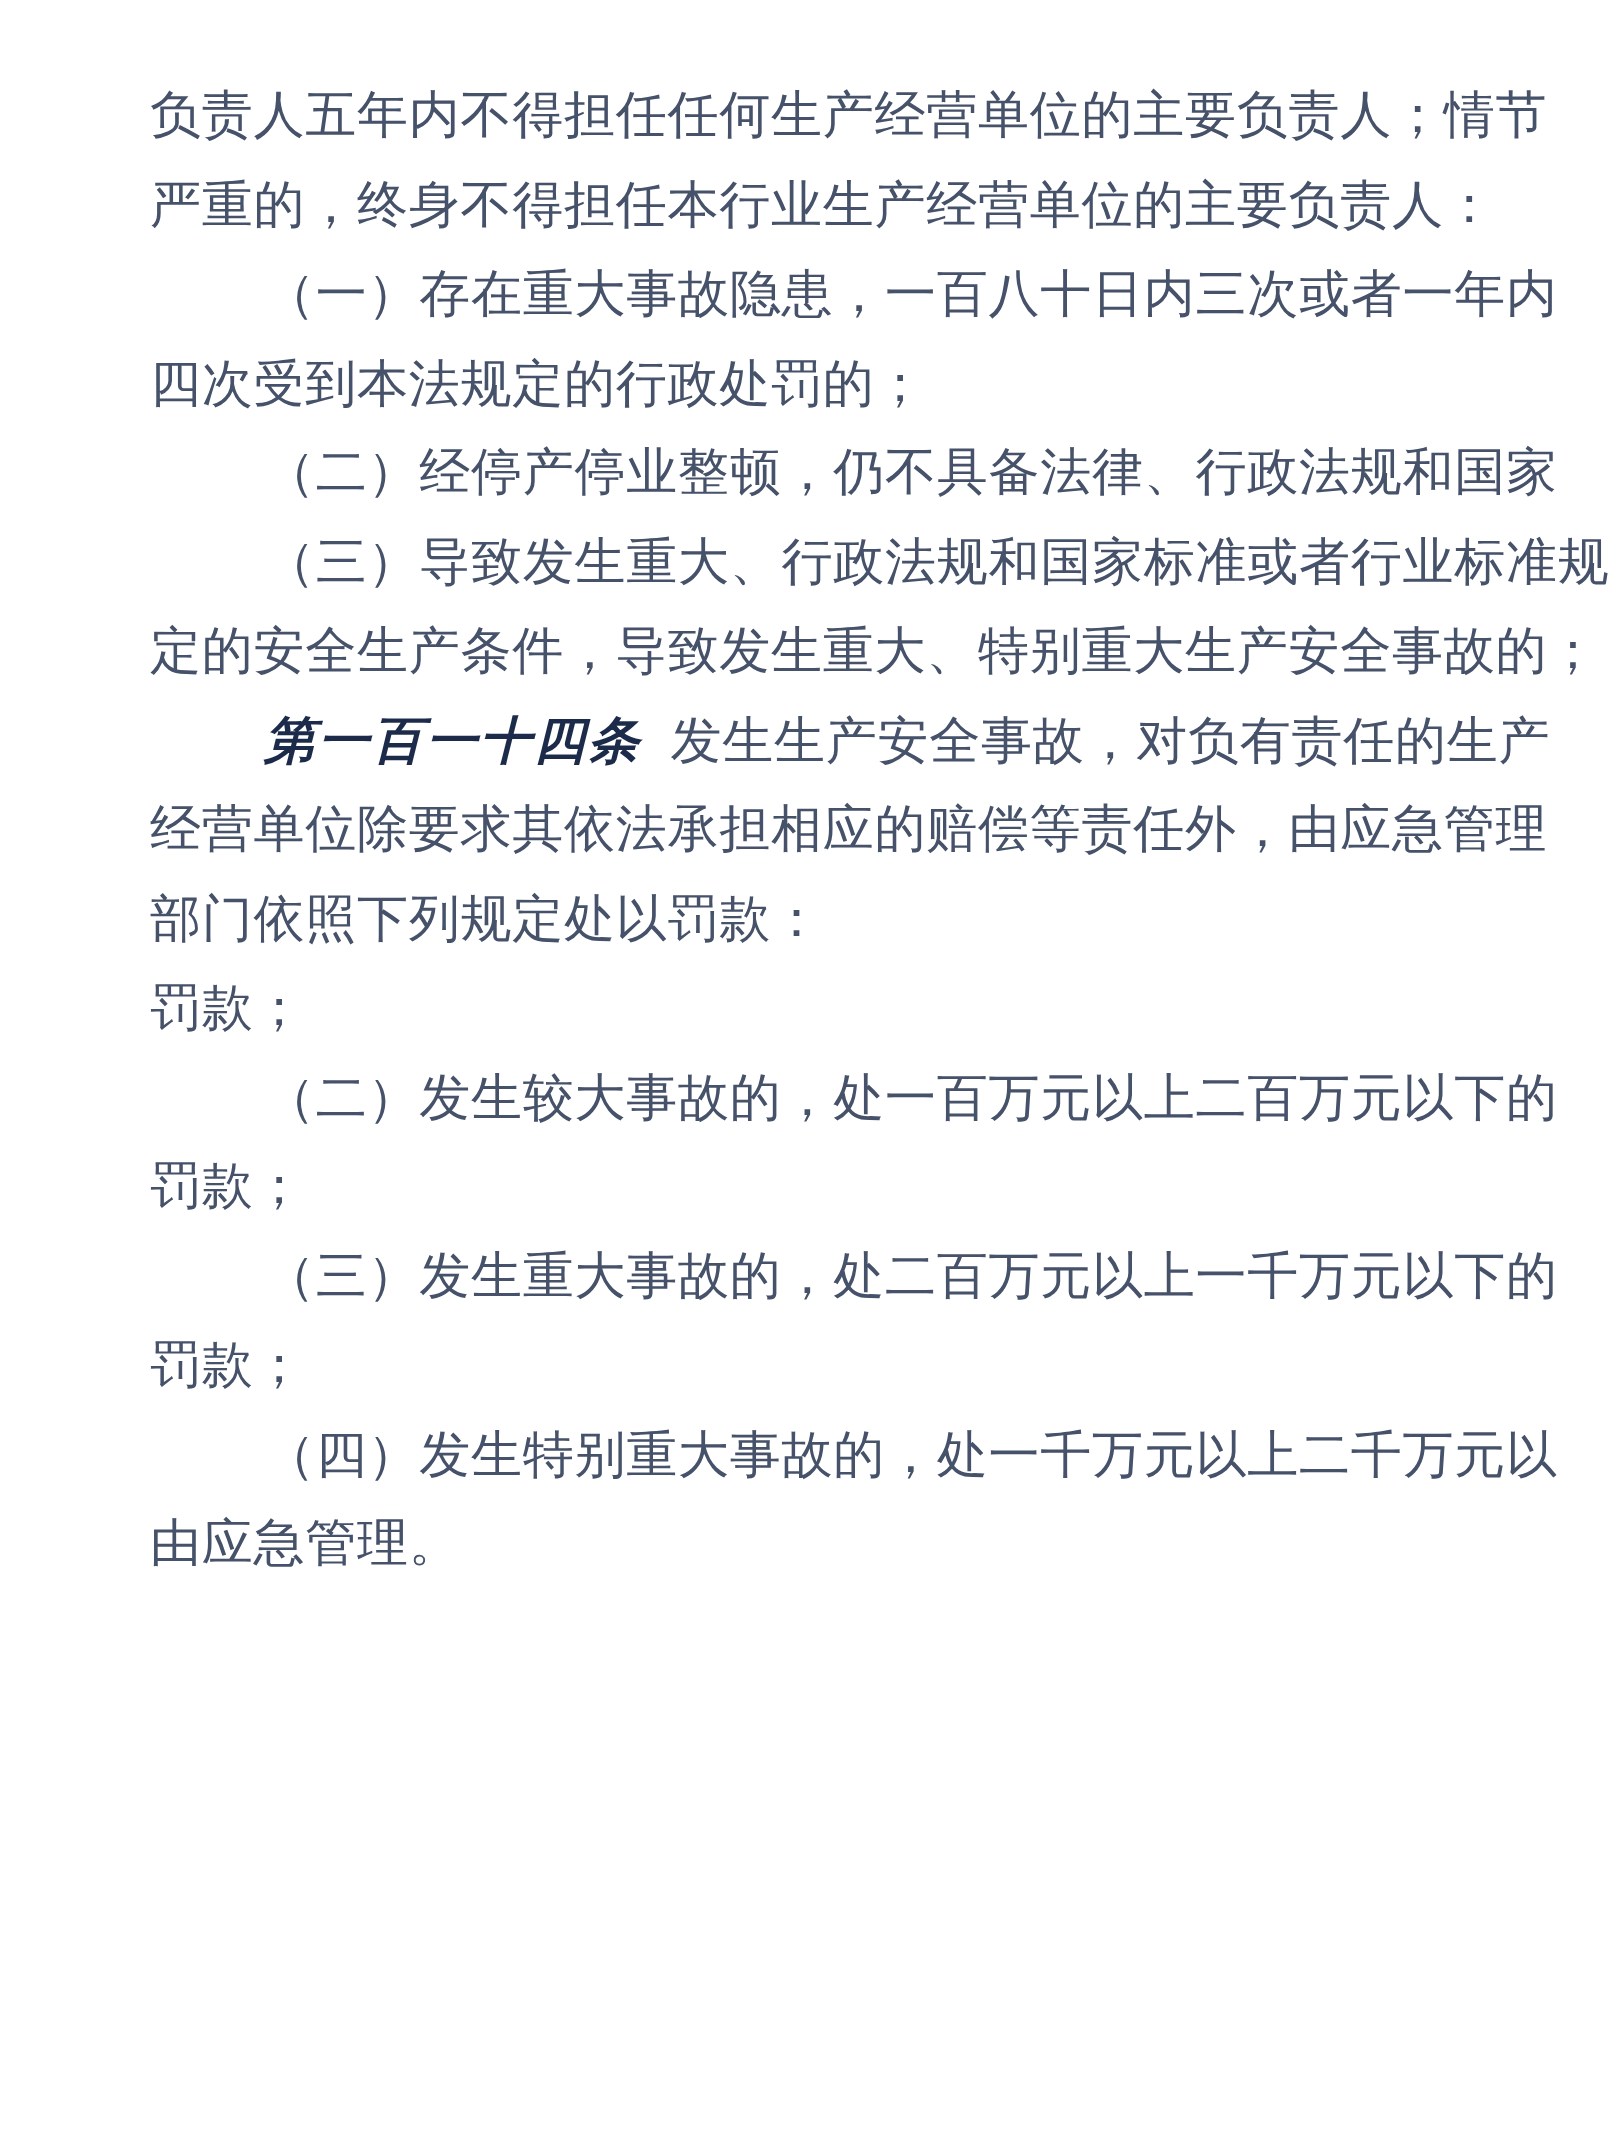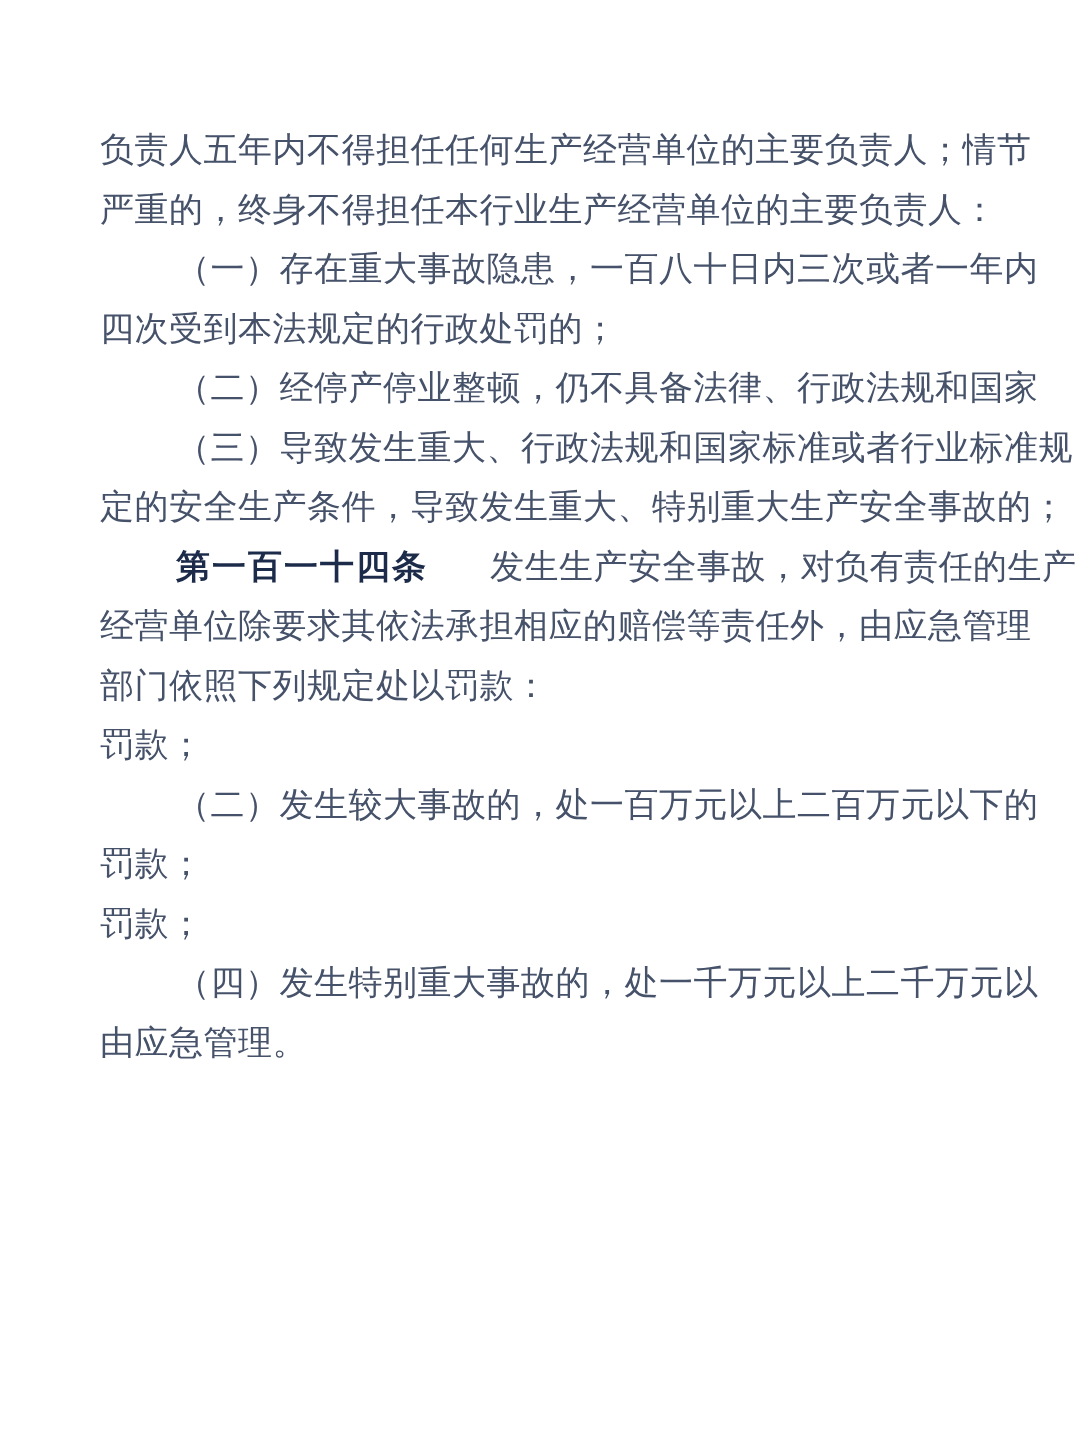--- a/index.html
+++ b/index.html
@@ -7,21 +7,21 @@
     padding: 0;
     background: #ffffff;
   }
   .page {
     position: relative;
     width: 1080px;
     height: 1435px;
     background: var(--background, #ffffff);
     overflow: hidden;
     box-sizing: border-box;
-    padding: 120px 92px 0 100px;
+    padding: 48px 92px 0 100px;
   }
   .doc {
     font-family: "Liberation Serif", "DejaVu Serif", serif;
     font-size: 34px;
     color: var(--body_text, #46526a);
   }
   p.line {
     margin: 0;
     padding: 0;
     height: 59.5px;
@@ -29,22 +29,23 @@
     white-space: nowrap;
     letter-spacing: 0.5px;
   }
   p.line.indent {
     text-indent: 76px;
   }
   .article-no {
     font-family: "Liberation Sans", "DejaVu Sans", sans-serif;
     font-weight: bold;
     color: var(--article_heading, #1d2b4a);
-    margin-right: 62px;
+    margin-right: 19px;
     letter-spacing: 2px;
+    font-style: italic;
   }
 </style>
 </head>
 <body>
 
 <div class="page">
   <div class="doc">
 
     <p class="line">负责人五年内不得担任任何生产经营单位的主要负责人；情节</p>
     <p class="line">严重的，终身不得担任本行业生产经营单位的主要负责人：</p>
@@ -60,19 +61,20 @@
 
     <p class="line indent"><span class="article-no">第一百一十四条</span><span>发生生产安全事故，对负有责任的生产</span></p>
     <p class="line">经营单位除要求其依法承担相应的赔偿等责任外，由应急管理</p>
     <p class="line">部门依照下列规定处以罚款：</p>
 
     <p class="line">罚款；</p>
 
     <p class="line indent">（二）发生较大事故的，处一百万元以上二百万元以下的</p>
     <p class="line">罚款；</p>
 
+    <p class="line indent">（三）发生重大事故的，处二百万元以上一千万元以下的</p>
     <p class="line">罚款；</p>
 
     <p class="line indent">（四）发生特别重大事故的，处一千万元以上二千万元以</p>
     <p class="line">由应急管理。</p>
 
   </div>
 </div>
 
 </body></html>

